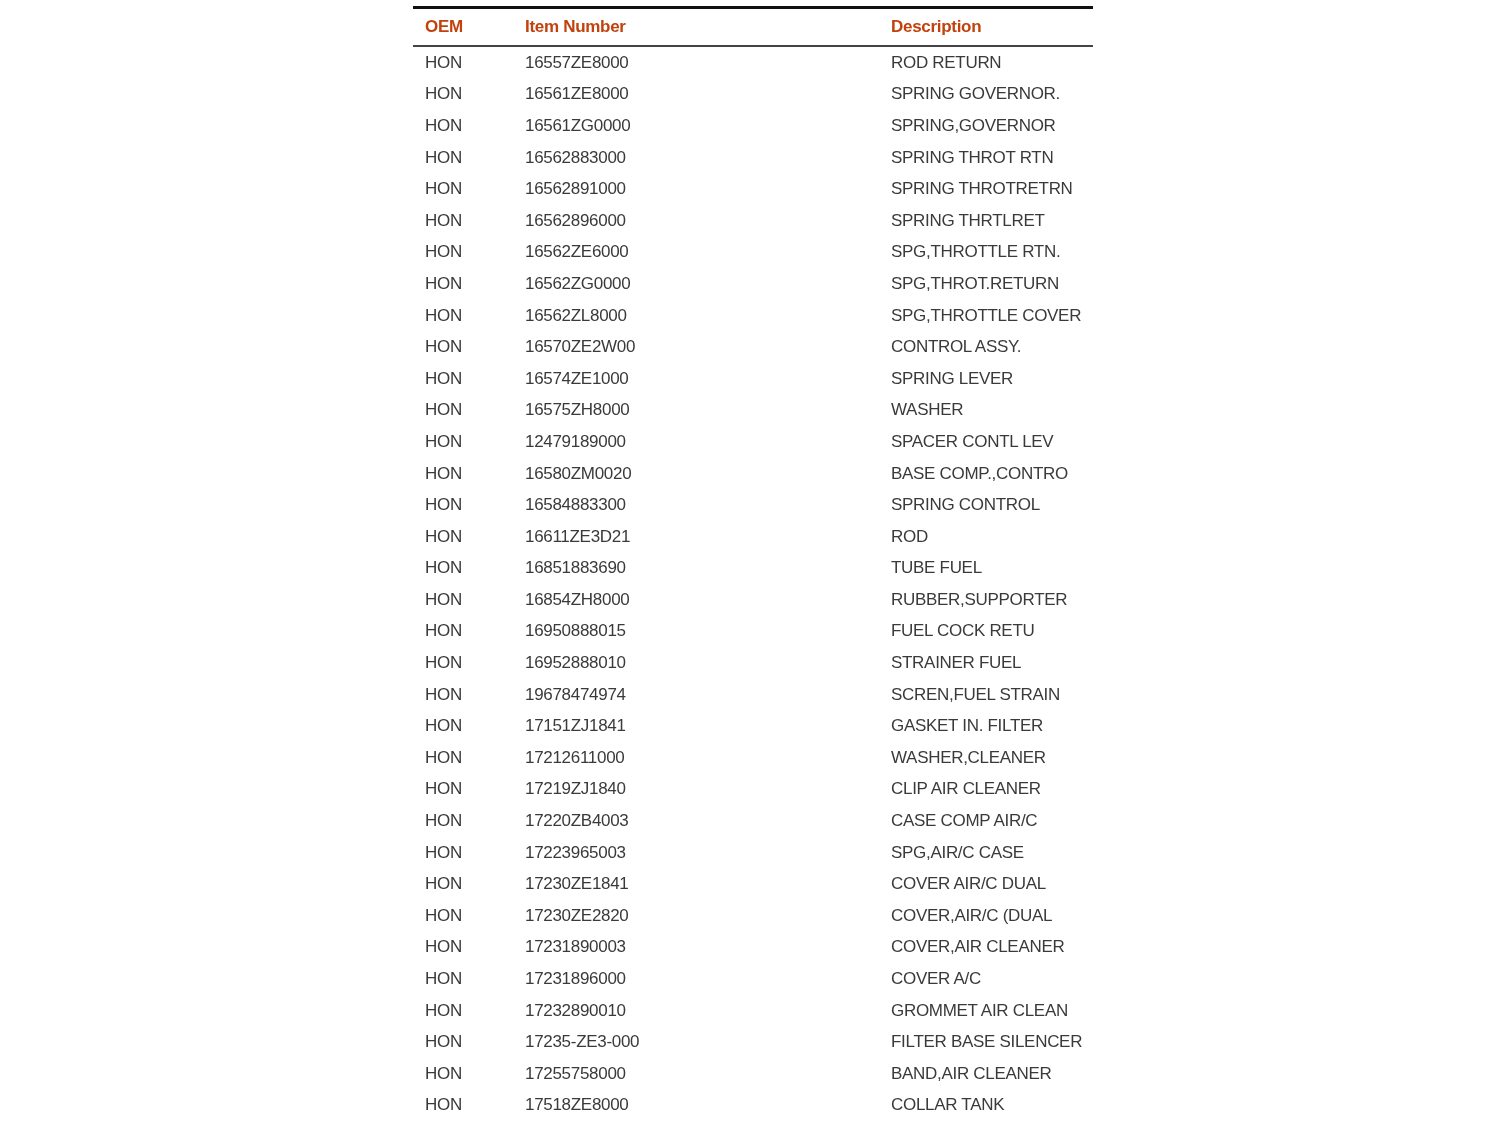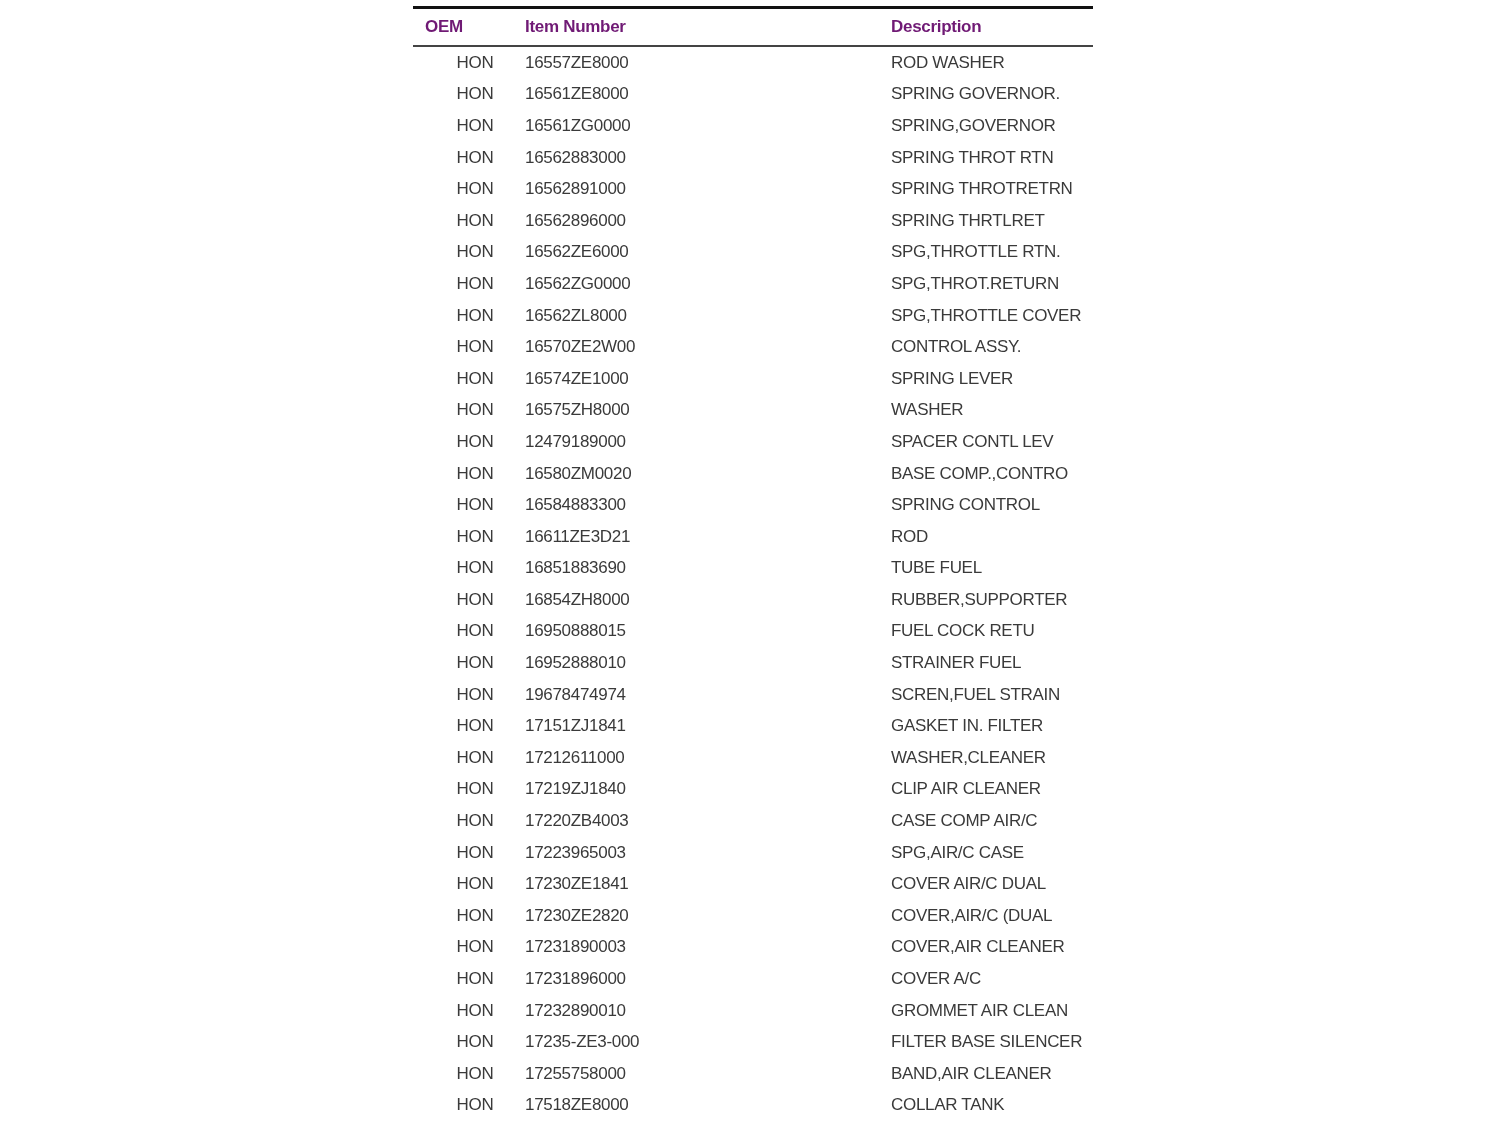--- a/index.html
+++ b/index.html
@@ -19,58 +19,58 @@
       position: absolute;
       left: 413px;
       top: 6px;
       width: 680px;
       border-collapse: collapse;
       border-top: 3px solid #111111;
     }
     .parts-table th {
       font-weight: bold;
       font-size: 17px;
-      color: #701a75;
+      color: #c2410c;
       text-align: left;
       height: 36px;
       padding: 0;
       vertical-align: middle;
       border-bottom: 2px solid #444444;
       letter-spacing: -0.3px;
     }
     .parts-table td {
       font-size: 17px;
       color: #3a3a3a;
       height: 31.6px;
       padding: 0;
       vertical-align: middle;
       letter-spacing: -0.3px;
       white-space: nowrap;
     }
-    .col-oem { width: 100px; padding-left: 12px !important; text-align: center; }
+    .col-oem { width: 100px; padding-left: 12px !important; }
     .col-item { width: 366px; }
     .col-desc { width: auto; margin-left: 9px; }
     .parts-table tbody tr:first-child td { padding-top: 0; }
   </style>
 </head>
 <body>
 
 <table class="parts-table">
   <thead>
     <tr>
       <th class="col-oem">OEM</th>
       <th class="col-item">Item Number</th>
       <th class="col-desc">Description</th>
     </tr>
   </thead>
   <tbody id="table-body">
       <tr>
         <td class="col-oem">HON</td>
         <td class="col-item">16557ZE8000</td>
-        <td class="col-desc">ROD WASHER</td>
+        <td class="col-desc">ROD RETURN</td>
       </tr>
       <tr>
         <td class="col-oem">HON</td>
         <td class="col-item">16561ZE8000</td>
         <td class="col-desc">SPRING GOVERNOR.</td>
       </tr>
       <tr>
         <td class="col-oem">HON</td>
         <td class="col-item">16561ZG0000</td>
         <td class="col-desc">SPRING,GOVERNOR</td>

